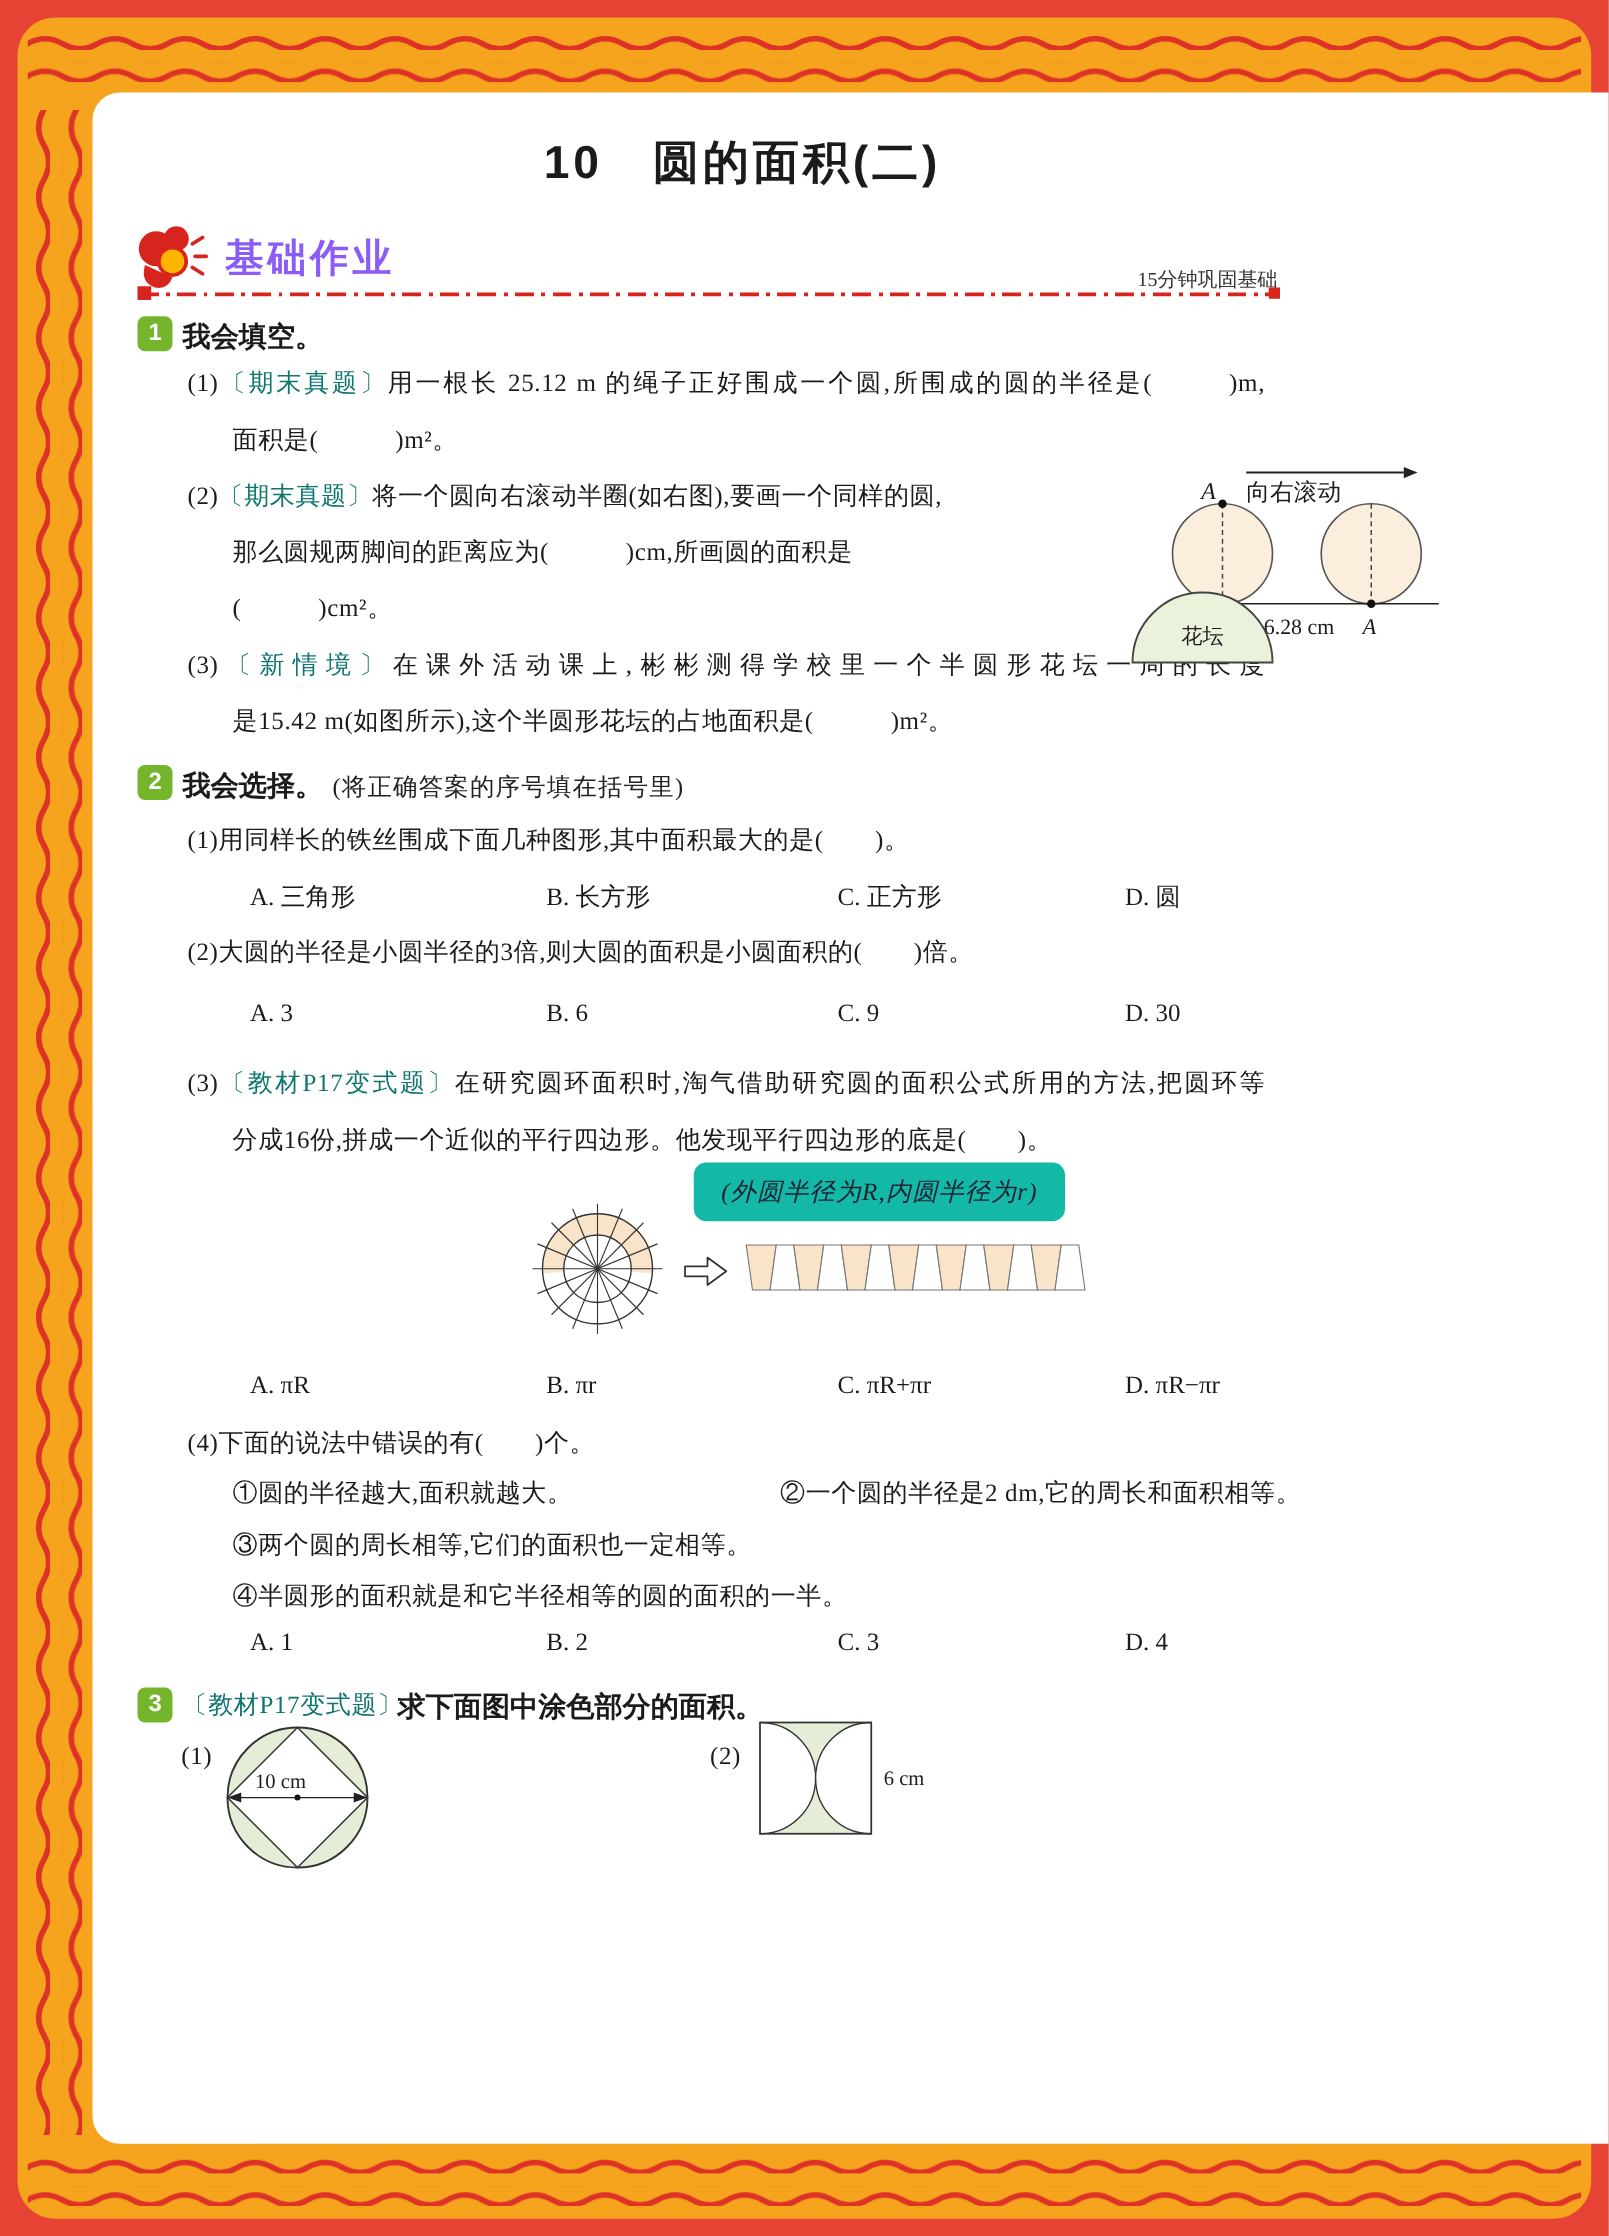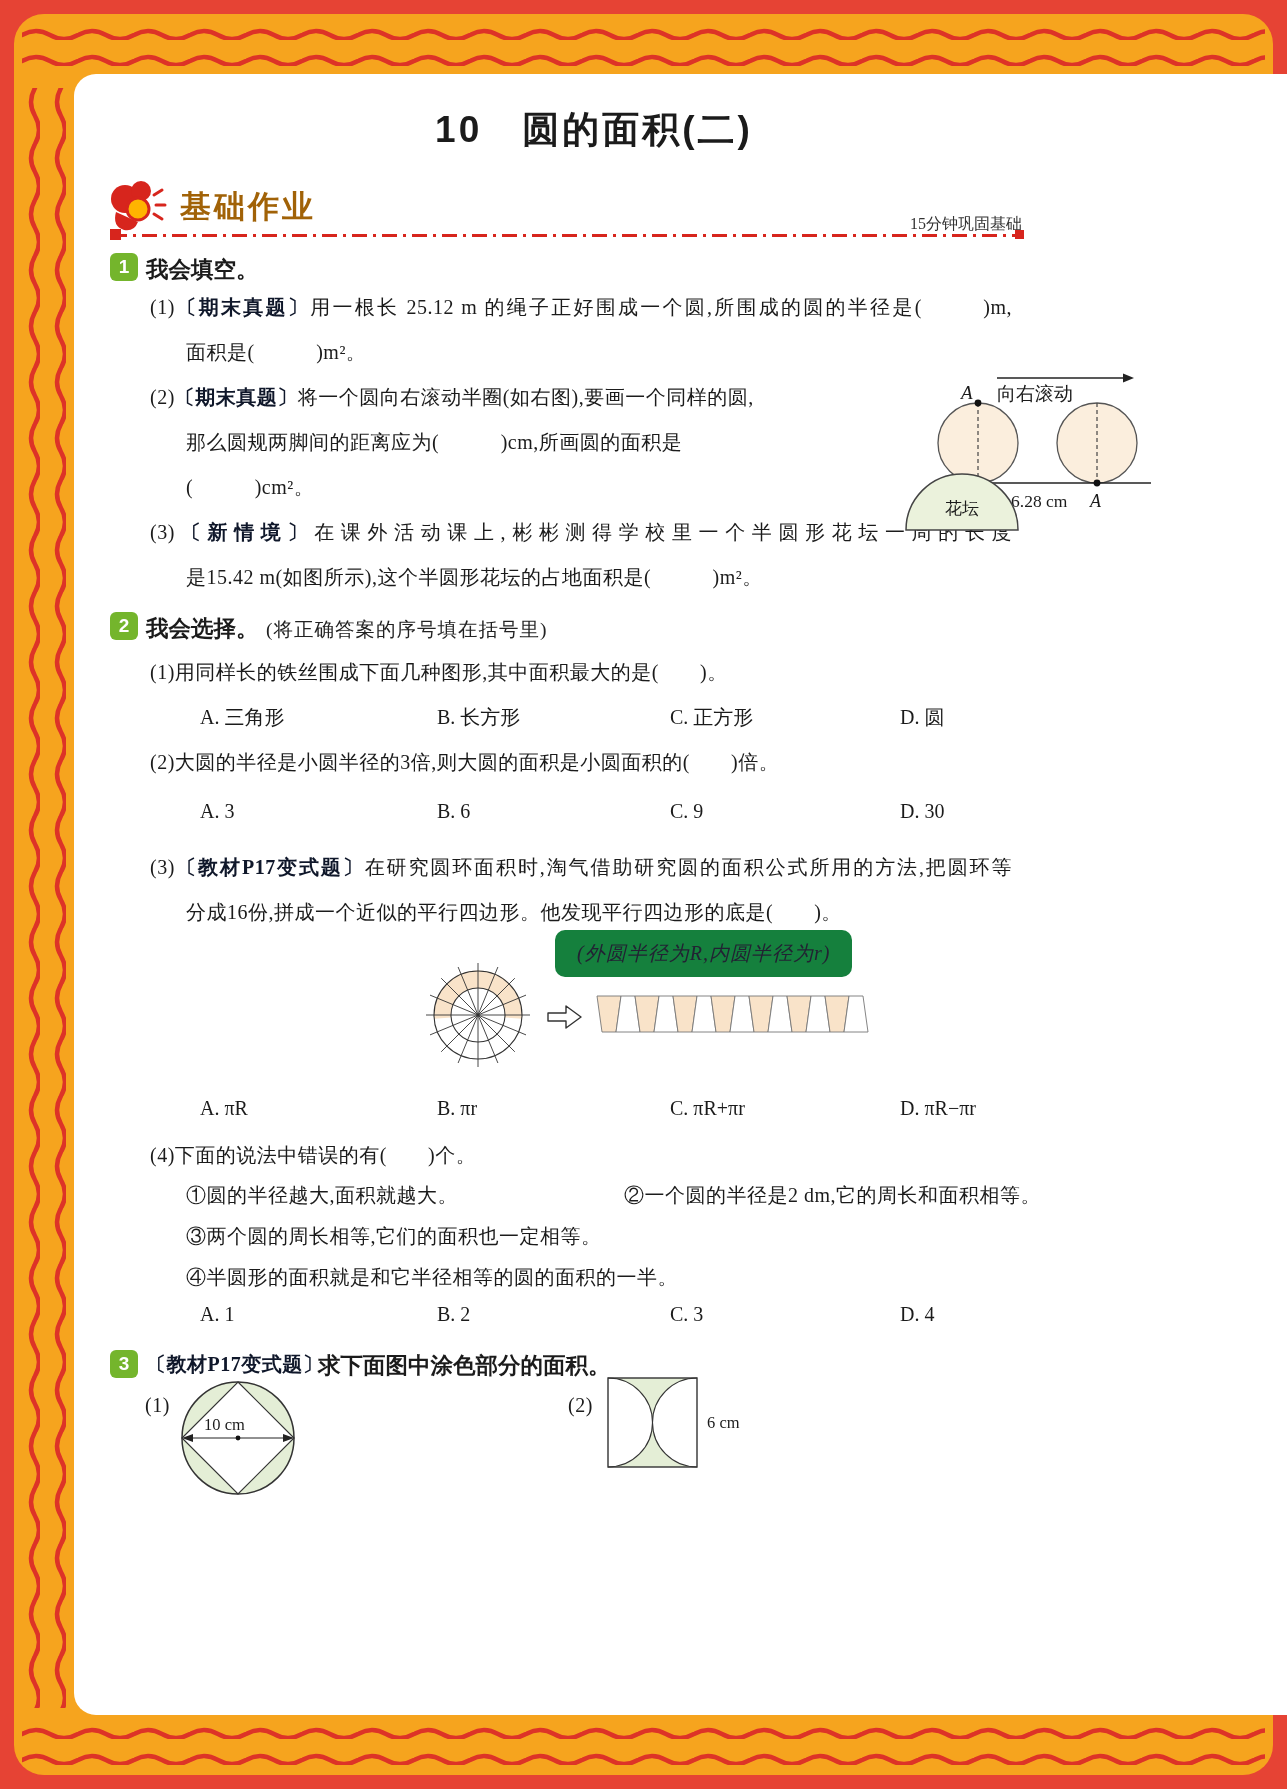--- a/index.html
+++ b/index.html
@@ -4,35 +4,35 @@
 <style>
   html,body{margin:0;padding:0;background:#b9b9b9;}
   .page{position:relative;width:1287px;height:1789px;background:#e64334;overflow:hidden;
         font-family:"Liberation Serif","DejaVu Serif",serif;}
   .abs{position:absolute;}
   .band{position:absolute;left:14px;top:14px;width:1259px;height:1761px;background:#f6a41e;border-radius:30px;}
   .wave{position:absolute;}
   .content{position:absolute;left:74px;top:74px;width:1285px;height:1641px;background:#ffffff;border-radius:22px;}
   .hd{font-family:"Liberation Sans","DejaVu Sans",sans-serif;font-weight:bold;color:#1b1b1b;}
   .page-title{position:absolute;left:0;top:31px;width:1040px;text-align:center;font-size:37px;letter-spacing:3px;}
-  .sec-title{position:absolute;left:106px;top:112px;font-size:31px;color:#a16207;letter-spacing:3px;}
+  .sec-title{position:absolute;left:106px;top:112px;font-size:31px;color:#8b5cf6;letter-spacing:3px;}
   .timer{position:absolute;left:700px;top:140px;width:248px;text-align:right;font-size:16px;color:#333;}
   .divider{position:absolute;left:38px;top:160px;width:910px;height:3px;
      background:repeating-linear-gradient(90deg,#d7251d 0 15px,transparent 15px 21px,#d7251d 21px 24px,transparent 24px 30px);}
   .divider::before{content:"";position:absolute;left:-2px;top:-5px;width:11px;height:11px;background:#d7251d;}
   .divider::after{content:"";position:absolute;right:-2px;top:-4px;width:9px;height:9px;background:#d7251d;}
   .badge{position:absolute;width:28px;height:28px;background:#74b52c;border-radius:6px;color:#fff;
          font-family:"Liberation Sans",sans-serif;font-weight:bold;font-size:19px;line-height:28px;text-align:center;}
   .qtitle{position:absolute;font-size:22.5px;}
   .line{position:absolute;font-size:20px;line-height:30px;color:#1b1b1b;white-space:nowrap;letter-spacing:0.5px;}
   .just{white-space:normal;width:862px;text-align:justify;text-align-last:justify;}
-  .tag{color:#0f172a;font-weight:bold;}
+  .tag{color:#0f766e;}
   .opt{position:absolute;font-size:20px;color:#1b1b1b;white-space:nowrap;}
   .subtitle{position:absolute;font-size:19.5px;color:#222;letter-spacing:1px;}
-  .hintbox{position:absolute;left:481px;top:856px;background:#15803d;border-radius:10px;
+  .hintbox{position:absolute;left:481px;top:856px;background:#14b8a6;border-radius:10px;
            padding:10px 22px;font-size:20px;font-style:italic;color:#223;letter-spacing:1px;}
   .side-tab{position:absolute;left:1187px;top:352px;width:72px;height:146px;background:#f6a41e;
             border-radius:18px 0 0 18px;display:flex;align-items:center;justify-content:center;}
   .side-tab span{writing-mode:vertical-rl;color:#fff;font-family:"Liberation Sans",sans-serif;
             font-weight:bold;font-size:25px;letter-spacing:9px;}
   .footer{position:absolute;right:128px;top:1576px;display:flex;align-items:baseline;}
   .f-brand{font-family:"Liberation Sans",sans-serif;font-weight:bold;font-size:20px;color:#d7251d;letter-spacing:1px;}
   .f-bar{font-family:"Liberation Sans",sans-serif;font-weight:bold;font-size:20px;color:#d7251d;margin:0 8px;}
   .f-meta{font-family:"Liberation Sans",sans-serif;font-weight:bold;font-size:19px;color:#3a3a3a;letter-spacing:1px;}
   .f-num{font-family:"Liberation Sans",sans-serif;font-weight:bold;font-size:31px;color:#1a1a1a;margin-left:20px;}

